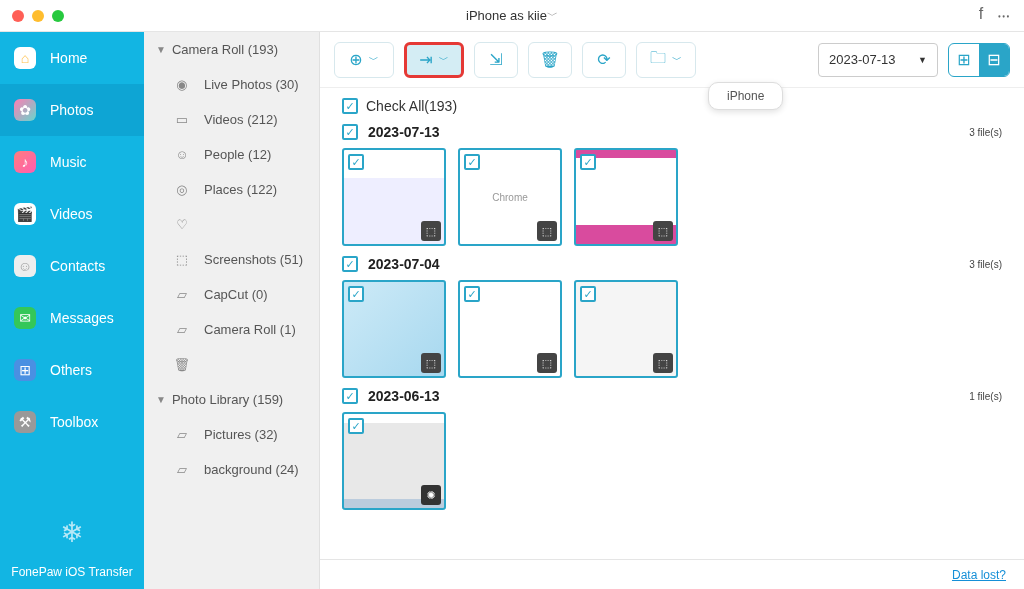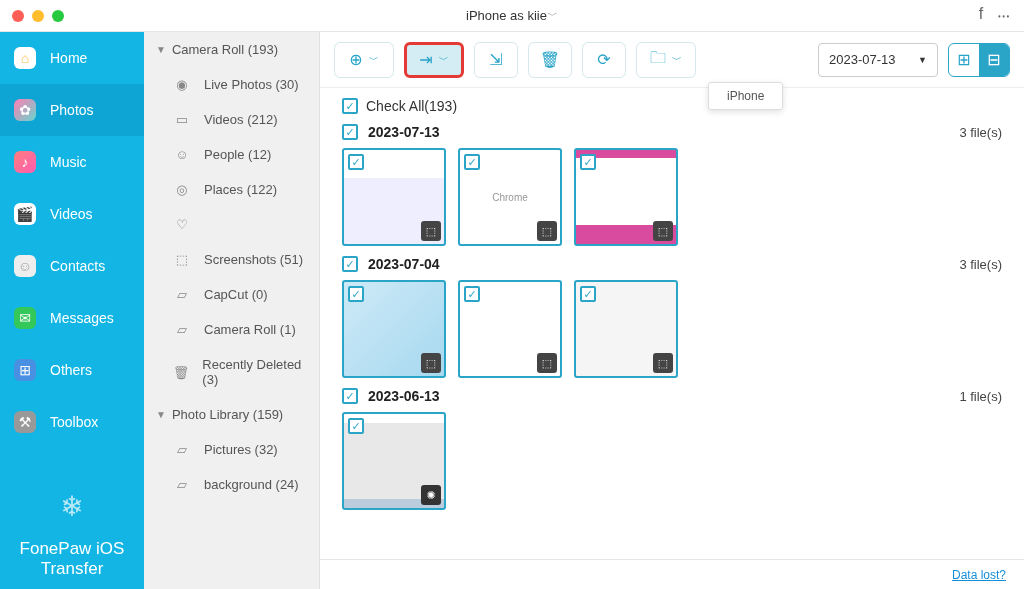--- a/index.html
+++ b/index.html
@@ -9,21 +9,21 @@
 .dot{width:12px;height:12px;border-radius:50%}
 .dot.r{background:#ff5f56}.dot.y{background:#ffbd2e}.dot.g{background:#27c93f}
 .device-sel{position:absolute;left:50%;transform:translateX(-50%);display:flex;align-items:center;font-size:13px;color:#333}
 .apple{font-size:18px}
 .title-right{position:absolute;right:14px;display:flex;gap:14px;color:#666;font-size:16px}
 .body{flex:1;display:flex;min-height:0}
 .leftnav{width:144px;background:#12b5e3;color:#fff;display:flex;flex-direction:column}
 .leftnav .item{height:52px;display:flex;align-items:center;gap:14px;padding-left:14px;font-size:14px;cursor:pointer}
 .leftnav .item.active{background:#0ea5d4}
 .leftnav .spacer{flex:1}
-.app-footer{text-align:center;padding:10px 4px;font-size:17px}
+.app-footer{text-align:center;padding:10px 4px;font-size:12px}
 .nav-icon{width:22px;height:22px;border-radius:6px;display:flex;align-items:center;justify-content:center;font-size:14px}
 .nav-icon.home{background:#fff;color:#ffc04d}
 .nav-icon.photos{background:linear-gradient(135deg,#ff7eb3,#65d6ce);color:#fff}
 .nav-icon.music{background:linear-gradient(135deg,#ff7e7e,#ff5db1);color:#fff}
 .nav-icon.videos{background:#fff}
 .nav-icon.contacts{background:#eee;color:#999}
 .nav-icon.messages{background:#34c759;color:#fff}
 .nav-icon.others{background:#4a90e2;color:#fff}
 .nav-icon.toolbox{background:#999;color:#fff}
 .snowflake{font-size:28px;color:rgba(255,255,255,.7);text-align:center;margin-bottom:6px}
@@ -36,27 +36,27 @@
 .toolbar{height:56px;display:flex;align-items:center;padding:0 14px;gap:10px;border-bottom:1px solid #eee;position:relative}
 .tbtn{height:36px;min-width:44px;border:1px solid #d7e8ed;border-radius:6px;background:#fff;display:flex;align-items:center;justify-content:center;color:#2aa5c8;font-size:16px;cursor:pointer}
 .tbtn.wide{min-width:60px;gap:6px}
 .tbtn.highlight{border:3px solid #e53935;background:#d4edf4}
 .mini-chevron{font-size:10px;color:#2aa5c8}
 .toolbar-spacer{flex:1}
 .date-select{height:34px;min-width:120px;border:1px solid #ccc;border-radius:4px;display:flex;align-items:center;justify-content:space-between;padding:0 10px;font-size:13px;color:#333;cursor:pointer}
 .view-toggle{display:flex;border:1px solid #2aa5c8;border-radius:6px;overflow:hidden}
 .view-toggle span{width:30px;height:32px;display:flex;align-items:center;justify-content:center;color:#2aa5c8;cursor:pointer}
 .view-toggle span.active{background:#2aa5c8;color:#fff}
-.tooltip{position:absolute;top:50px;left:388px;background:#fff;border:1px solid #ddd;border-radius:3px;padding:6px 18px;font-size:12px;color:#555;box-shadow:0 2px 6px rgba(0,0,0,.12)}
+.tooltip{position:absolute;top:50px;left:388px;background:#fff;border:1px solid #ddd;border-radius:10px;padding:6px 18px;font-size:12px;color:#555;box-shadow:0 2px 6px rgba(0,0,0,.12)}
 .content{flex:1;overflow-y:auto;padding:10px 22px 10px 22px}
 .check-all{display:flex;align-items:center;gap:8px;font-size:14px;color:#333;margin-bottom:6px}
 .chk{width:16px;height:16px;border:2px solid #2aa5c8;border-radius:2px;display:flex;align-items:center;justify-content:center;color:#2aa5c8;font-size:11px}
 .date-head{display:flex;align-items:center;gap:10px;margin:10px 0 8px}
 .date-head .date{font-weight:700;font-size:14px;color:#222}
-.date-head .count{margin-left:auto;font-size:13px;color:#444}
+.date-head .count{margin-left:auto;font-size:10px;color:#444}
 .thumbs{display:flex;gap:12px}
 .thumb{width:104px;height:98px;border:2px solid #2aa5c8;border-radius:3px;position:relative;background:#fafafa;overflow:hidden}
 .thumb .chk{position:absolute;top:4px;left:4px;background:#fff}
 .thumb .corner{position:absolute;bottom:3px;right:3px;width:20px;height:20px;background:#444;border-radius:3px;display:flex;align-items:center;justify-content:center;color:#fff;font-size:11px}
 .thumb .cog{background:#333}
 .fake1{background:linear-gradient(#fff 30%,#eef 30%);}
 .fake2{background:#fff;display:flex;align-items:center;justify-content:center;font-size:10px;color:#999}
 .fake3{background:linear-gradient(#d94b9e 8%,#fff 8% 80%,#d94b9e 80%)}
 .fake4{background:linear-gradient(135deg,#cdeaf7,#a7d8ef)}
 .fake5{background:#fff}
@@ -155,21 +155,20 @@
     <div class="sub">
         <span class="ic">▱</span>
         <span>CapCut (0)</span>
       </div>
     <div class="sub">
         <span class="ic">▱</span>
         <span>Camera Roll (1)</span>
       </div>
     <div class="sub">
         <span class="ic">🗑</span>
-        <span>Recently Deleted (3)</span>
       </div>
 
     <div class="group-head">
         <span class="tri">▼</span>
         <span>Photo Library (159)</span>
       </div>
     <div class="sub">
         <span class="ic">▱</span>
         <span>Pictures (32)</span>
       </div>

